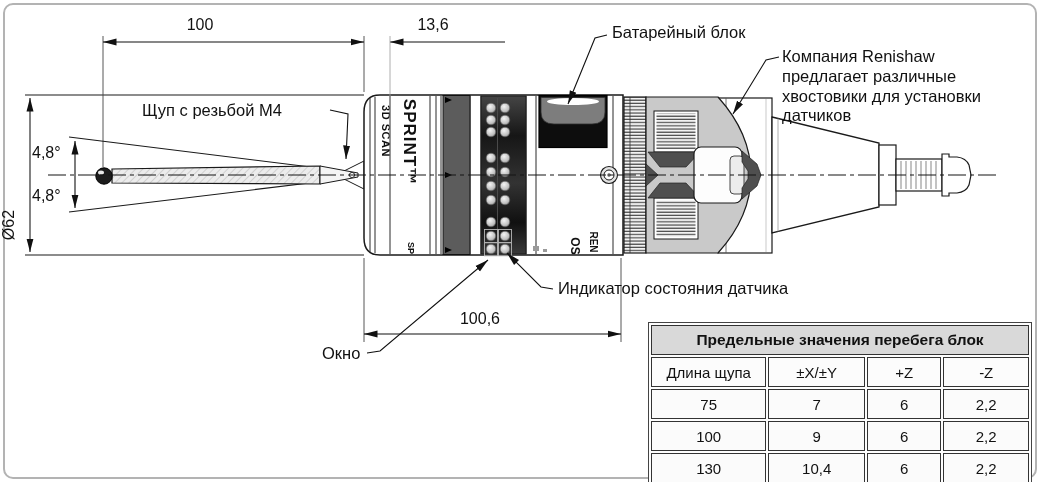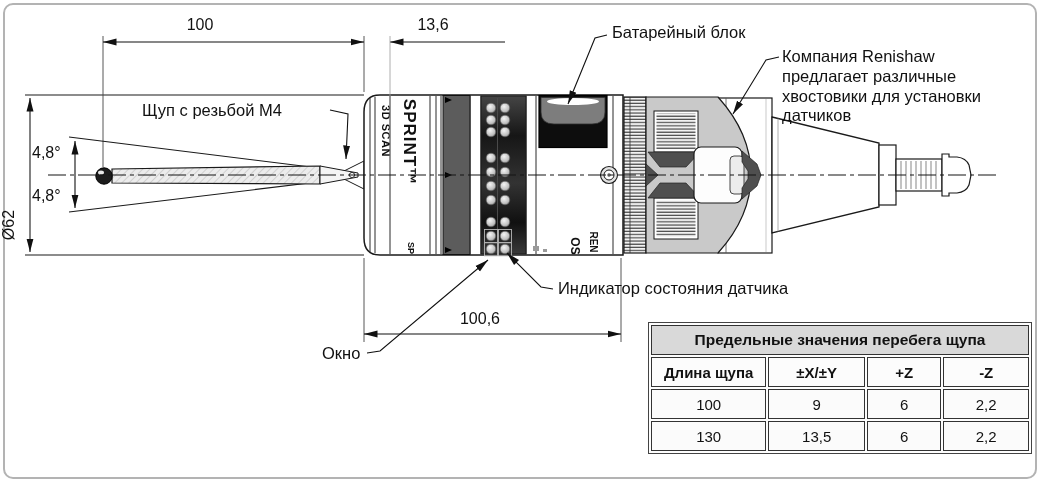--- a/index.html
+++ b/index.html
@@ -13,21 +13,21 @@
   svg{position:absolute;left:0;top:0;}
   svg text{font-family:"Liberation Sans", sans-serif;fill:#111;}
   .dimtxt{font-size:16px;}
   .calltxt{font-size:16.5px;}
   .tbl-wrap{position:absolute;left:648px;top:322px;width:384px;}
   table.limits{border-collapse:separate;border-spacing:2px;width:100%;
                border:1px solid #444;background:#fdfdfd;}
   table.limits td,table.limits th{border:1px solid #333;text-align:center;
                font-size:15px;padding:3px 4px;background:#fbfbfb;height:22px;vertical-align:middle;}
   table.limits td.title{background:var(--table-header-bg);font-weight:bold;font-size:15.5px;}
-  table.limits th{font-weight:bold;background:#fcfcfc;}
+  table.limits th{font-weight:normal;background:#fcfcfc;}
   col.c1{width:31%;} col.c2{width:26%;} col.c3{width:20%;} col.c4{width:23%;}
 </style>
 </head>
 <body>
 
 <div id="stage">
 <div id="frame"></div>
 
 <svg width="1040" height="482" viewBox="0 0 1040 482">
   <defs>
@@ -235,36 +235,42 @@
 <div class="tbl-wrap">
   <table class="limits">
     <colgroup>
           <col class="c1">
           <col class="c2">
           <col class="c3">
           <col class="c4">
         </colgroup>
     <tbody>
           <tr>
-            <td class="title" colspan="4">Предельные значения перебега щупа</td>
+            <td class="title" colspan="4">Предельные значения перебега блок</td>
           </tr>
     <tr>
       <th>Длина щупа</th>
       <th>±X/±Y</th>
       <th>+Z</th>
       <th>-Z</th>
     </tr>
     <tr>
+      <td>75</td>
+      <td>7</td>
+      <td>6</td>
+      <td>2,2</td>
+    </tr>
+    <tr>
       <td>100</td>
       <td>9</td>
       <td>6</td>
       <td>2,2</td>
     </tr>
     <tr>
       <td>130</td>
-      <td>13,5</td>
+      <td>10,4</td>
       <td>6</td>
       <td>2,2</td>
     </tr>
   </tbody>
       </table>
 </div>
 </div>
 
 </body></html>

